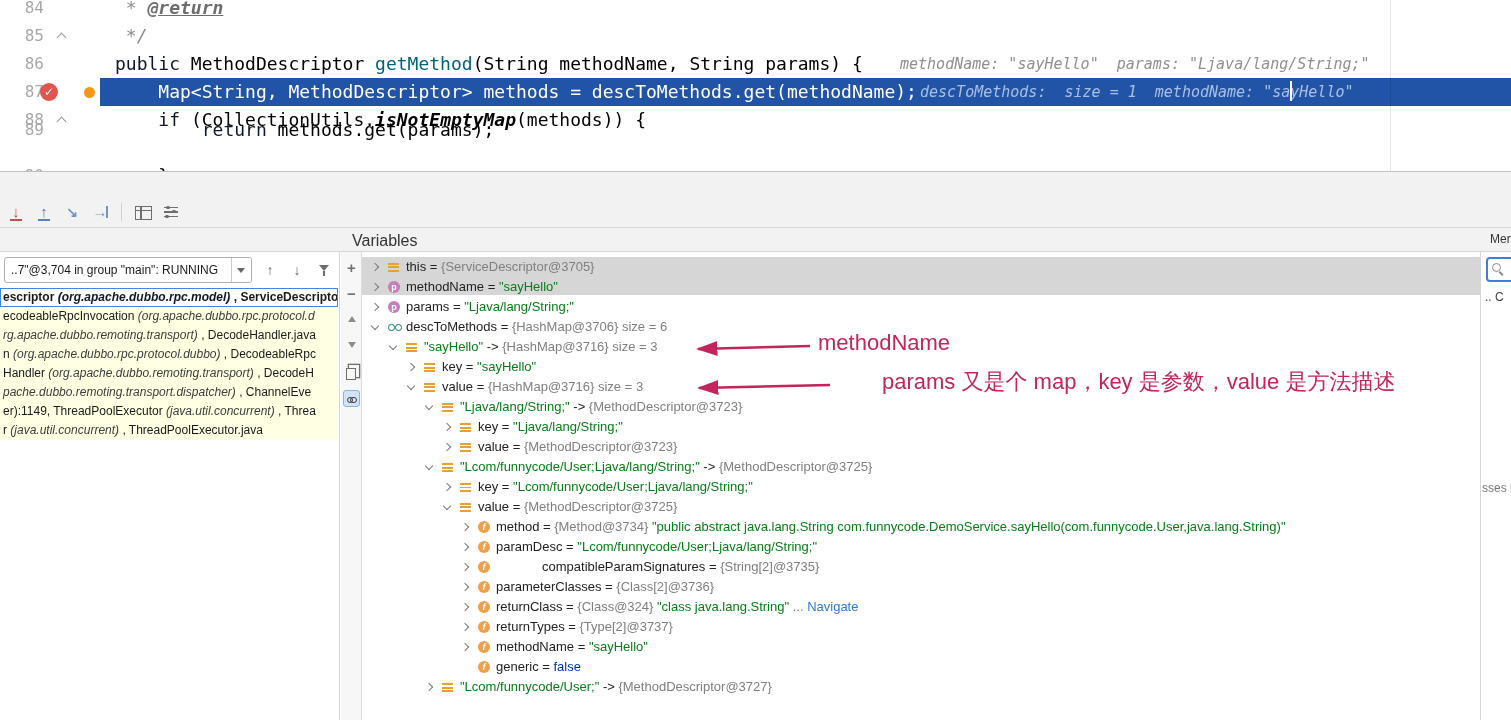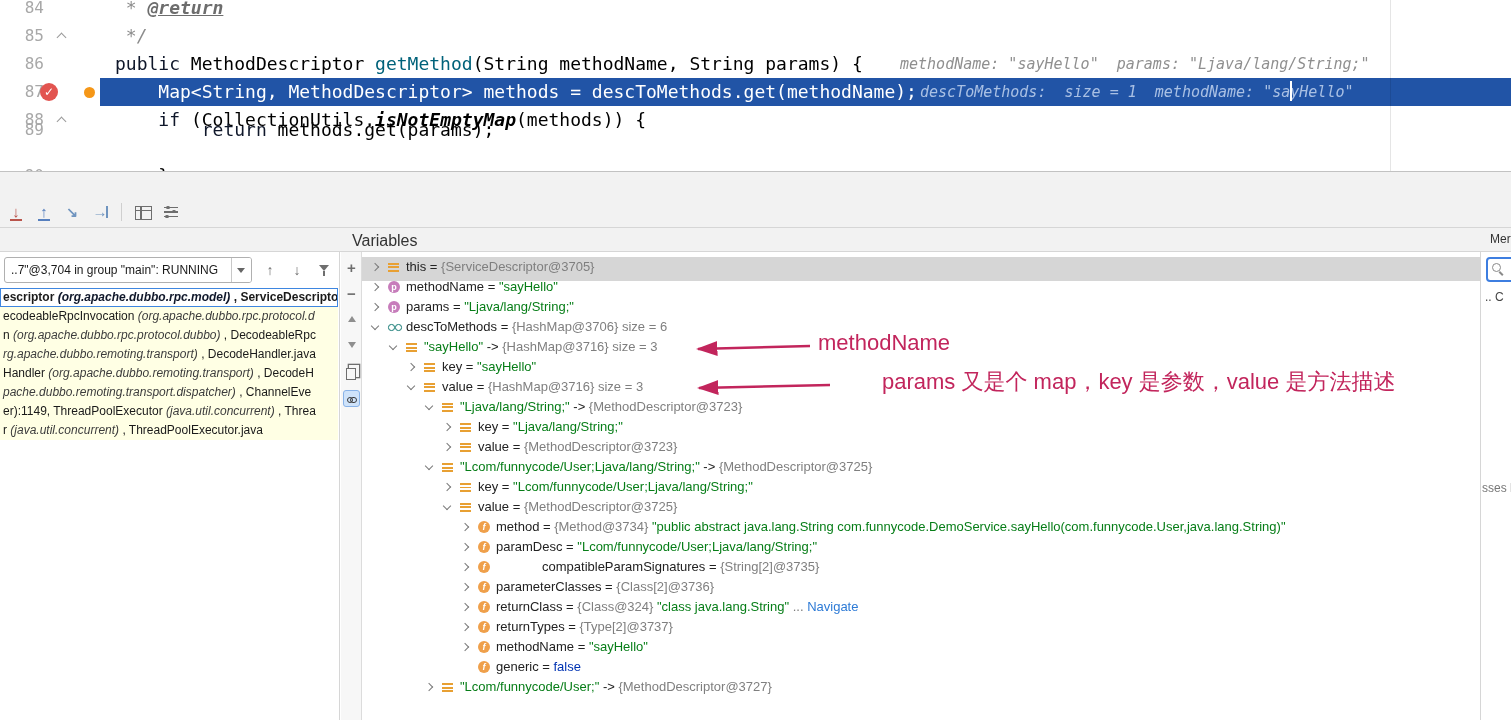--- a/index.html
+++ b/index.html
@@ -103,21 +103,21 @@
       border:1.3px solid #6E6E6E; background:#F7F7F7;
       box-shadow:3px -3px 0 0 #F7F7F7, 3px -3px 0 1.3px #6E6E6E; }
   .g-glasses::before{ content:""; position:absolute; left:2.5px; top:5.5px; width:4.5px; height:4.5px;
       border:1.3px solid #3B3B3B; border-radius:50%; }
   .g-glasses::after{ content:""; position:absolute; right:2.5px; top:5.5px; width:4.5px; height:4.5px;
       border:1.3px solid #3B3B3B; border-radius:50%; }
 
   
   .vars{ position:absolute; left:362px; top:252px; right:31px; bottom:0; background:#fff;
          overflow:hidden; font-size:13px; }
-  .vrow{ position:absolute; left:0; right:0; height:24px; line-height:20px; white-space:nowrap; }
+  .vrow{ position:absolute; left:0; right:0; height:38px; line-height:20px; white-space:nowrap; }
   .vrow.sel{ background:#D6D6D6; }
   .chev{ position:absolute; top:7px; width:6px; height:6px;
          border-right:1.4px solid #7A7A7A; border-bottom:1.4px solid #7A7A7A; }
   .chev.closed{ transform:rotate(-45deg); }
   .chev.open{ transform:rotate(45deg); top:6px; }
   .vicon{ position:absolute; top:4px; width:12px; height:12px; }
   .ic-value{ top:6px; height:9px; width:11px;
       background:linear-gradient(to bottom, #E8A033 0 2px, transparent 2px 3.5px,
                  #E8A033 3.5px 5.5px, transparent 5.5px 7px, #E8A033 7px 9px); }
   .ic-param{ border-radius:50%; background:#C77DBB; color:#fff; font-size:9px; line-height:12px;
@@ -201,22 +201,22 @@
       </div>
       <span id="frames-icons" style="display:flex;gap:9px;">
           <span class="fri g-up"></span>
           <span class="fri g-down"></span>
           <span class="fri g-funnel"></span>
         </span>
     </div>
     <div class="frames-list" id="frames-list">
         <div class="frow sel"><span class="fp-b">escriptor </span><span class="fp-bi">(org.apache.dubbo.rpc.model)</span><span class="fp-b"> , ServiceDescripto</span></div>
         <div class="frow lib"><span class="fp-p">ecodeableRpcInvocation </span><span class="fp-i">(org.apache.dubbo.rpc.protocol.d</span></div>
+        <div class="frow lib"><span class="fp-i">rg.apache.dubbo.remoting.transport)</span><span class="fp-p"> , DecodeHandler.java</span></div>
         <div class="frow lib"><span class="fp-p">n </span><span class="fp-i">(org.apache.dubbo.rpc.protocol.dubbo)</span><span class="fp-p"> , DecodeableRpc</span></div>
-        <div class="frow lib"><span class="fp-i">rg.apache.dubbo.remoting.transport)</span><span class="fp-p"> , DecodeHandler.java</span></div>
         <div class="frow lib"><span class="fp-p">Handler </span><span class="fp-i">(org.apache.dubbo.remoting.transport)</span><span class="fp-p"> , DecodeH</span></div>
         <div class="frow lib"><span class="fp-i">pache.dubbo.remoting.transport.dispatcher)</span><span class="fp-p"> , ChannelEve</span></div>
         <div class="frow lib"><span class="fp-p">er):1149, ThreadPoolExecutor </span><span class="fp-i">(java.util.concurrent)</span><span class="fp-p"> , Threa</span></div>
         <div class="frow lib"><span class="fp-p">r </span><span class="fp-i">(java.util.concurrent)</span><span class="fp-p"> , ThreadPoolExecutor.java</span></div>
       </div>
   </div>
 
   <div class="vtb" id="vtb">
       <span class="vtbi g-plus" style="top: 8px;"></span>
       <span class="vtbi g-minus" style="top: 34px;"></span>

